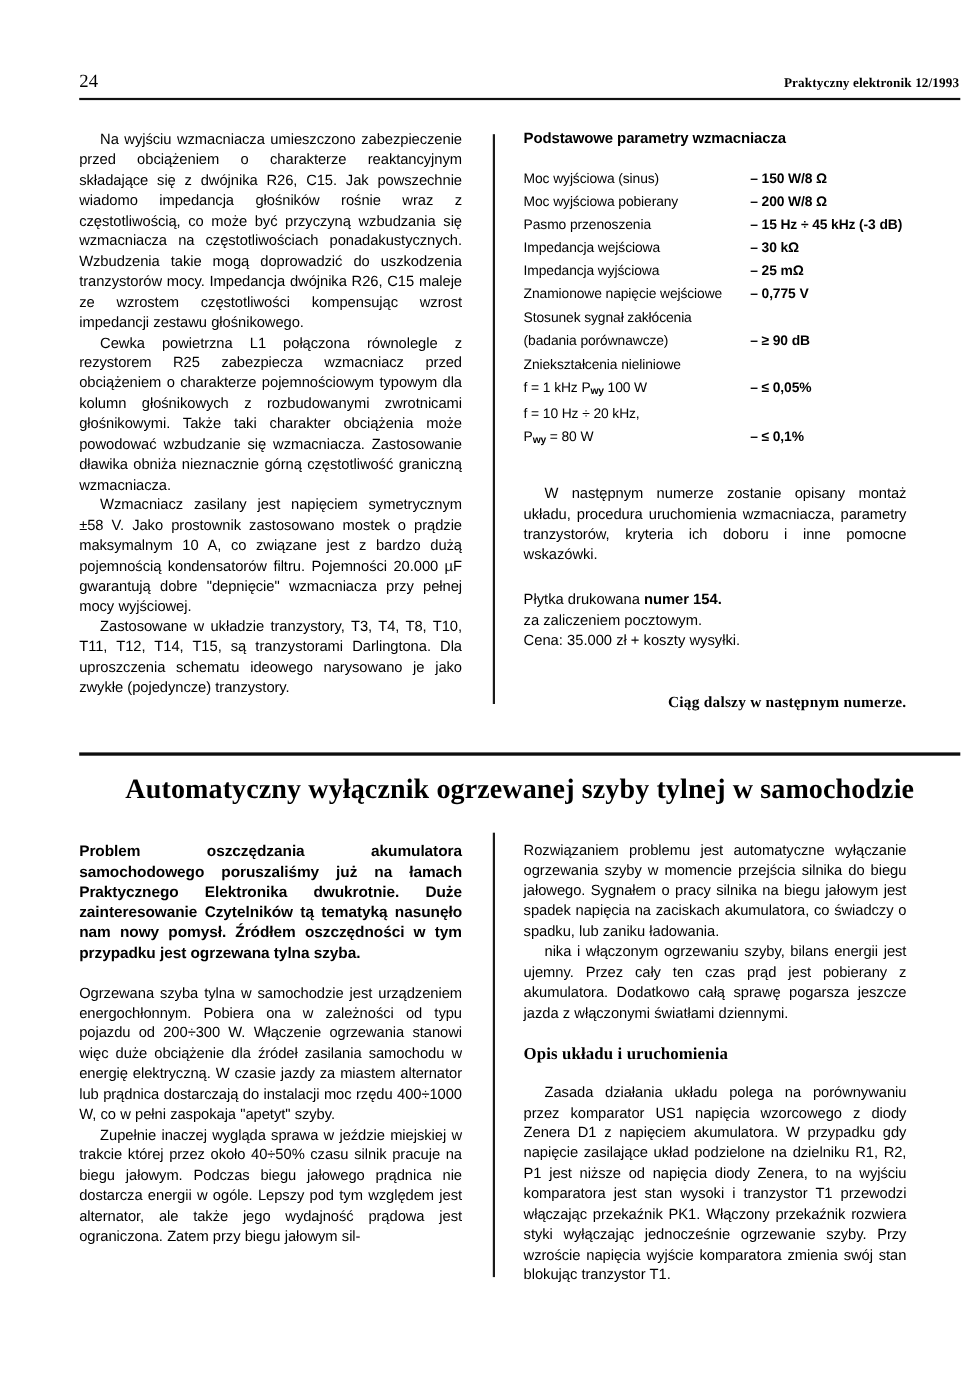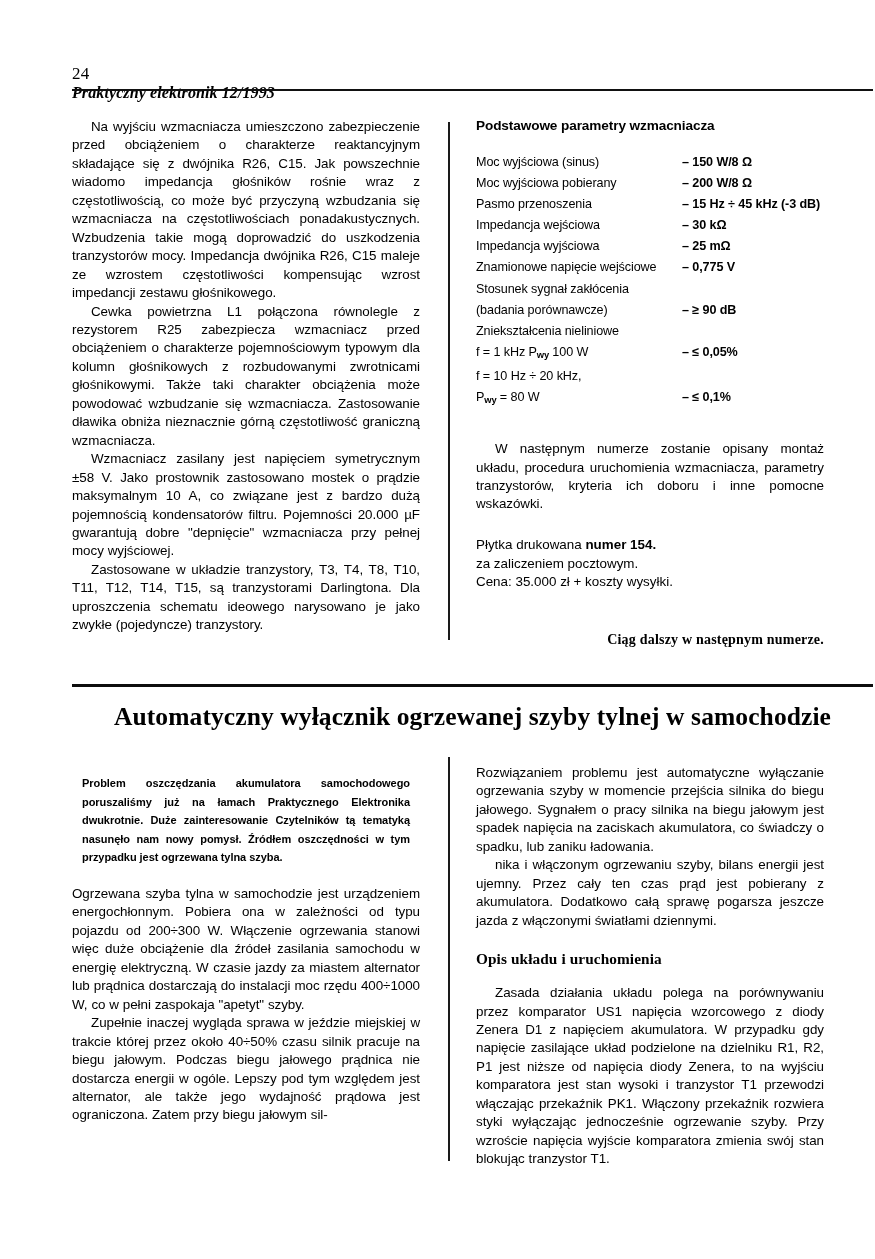--- a/index.html
+++ b/index.html
@@ -25,32 +25,30 @@
 
   
   .runhead {
     position: absolute;
     left: 72px;
     top: 64px;
     width: 800px;
     display: flex;
     align-items: baseline;
     justify-content: space-between;
-    flex-direction: column;
   }
   .runhead .folio {
     font-family: "Liberation Serif", serif;
     font-size: 17px;
     letter-spacing: 0.2px;
   }
   .runhead .mag {
     font-family: "Liberation Serif", serif;
-    font-style: italic;
-    font-weight: 700;
-    font-size: 16px;
+    font-weight: 700;
+    font-size: 12px;
     letter-spacing: 0.1px;
   }
   .rule-head {
     position: absolute;
     left: 72px;
     top: 89px;
     width: 801px;
     height: 2px;
     background: #111;
   }
@@ -80,22 +78,22 @@
     line-height: 18.45px;
     text-align: justify;
     text-justify: inter-word;
     letter-spacing: -0.05px;
     word-spacing: 0.2px;
   }
   p.body + p.body { text-indent: 19px; }
   p.body.first { text-indent: 19px; }
   p.body.noind { text-indent: 0; }
   p.lead {
-    margin: 10px;
-    font-size: 11px;
+    margin: 0;
+    font-size: 14px;
     line-height: 18.6px;
     font-weight: 700;
     text-align: justify;
     letter-spacing: -0.05px;
   }
 
   
   .spec-title {
     font-size: 13.6px;
     font-weight: 700;

